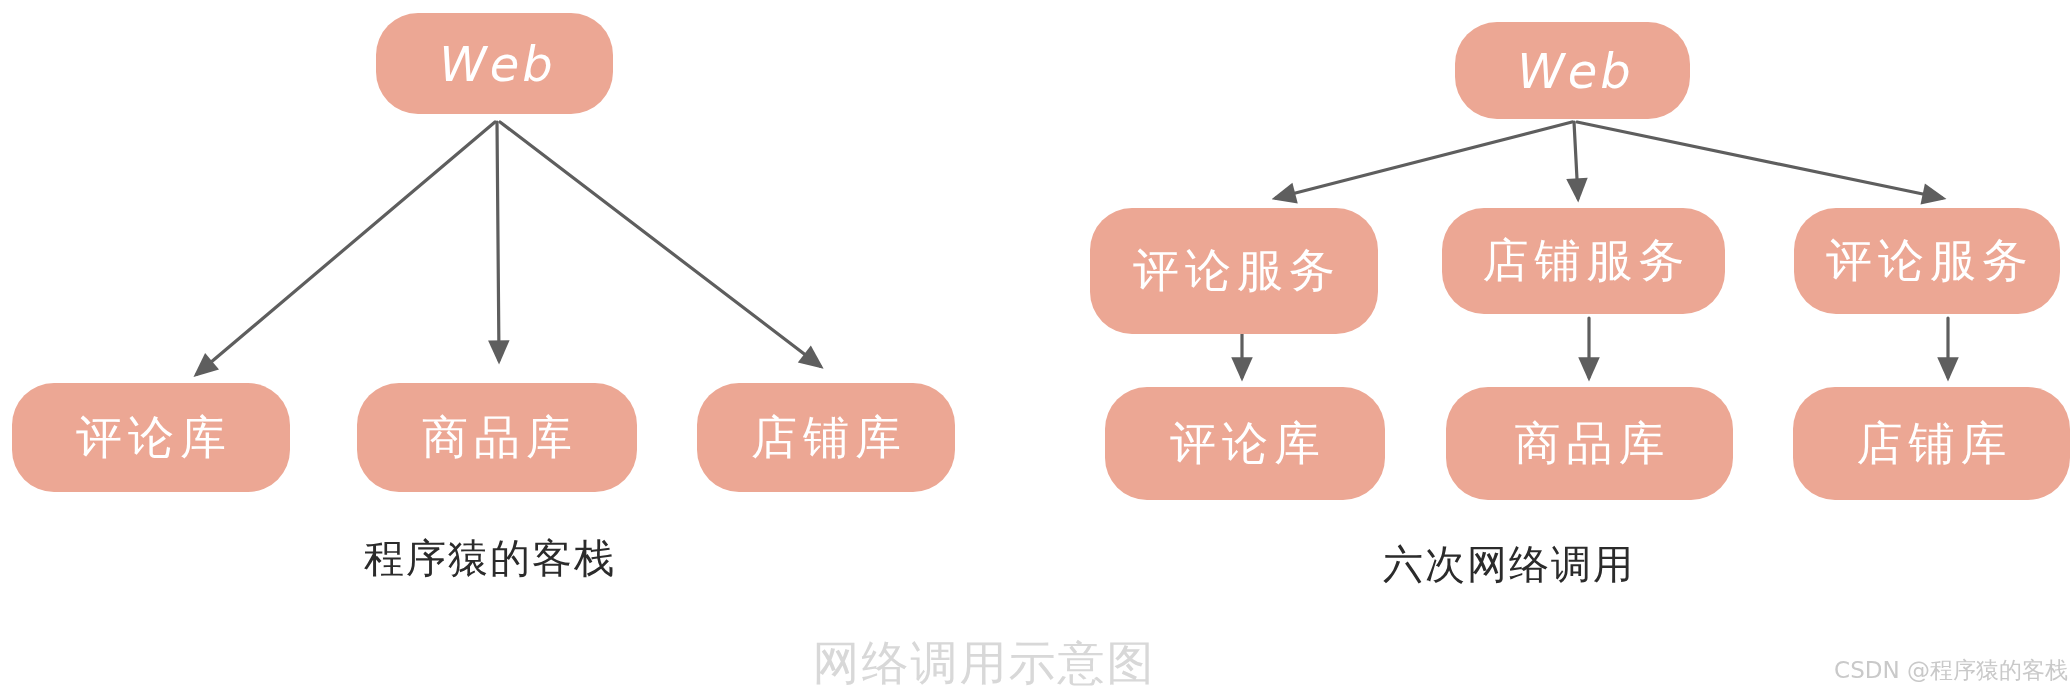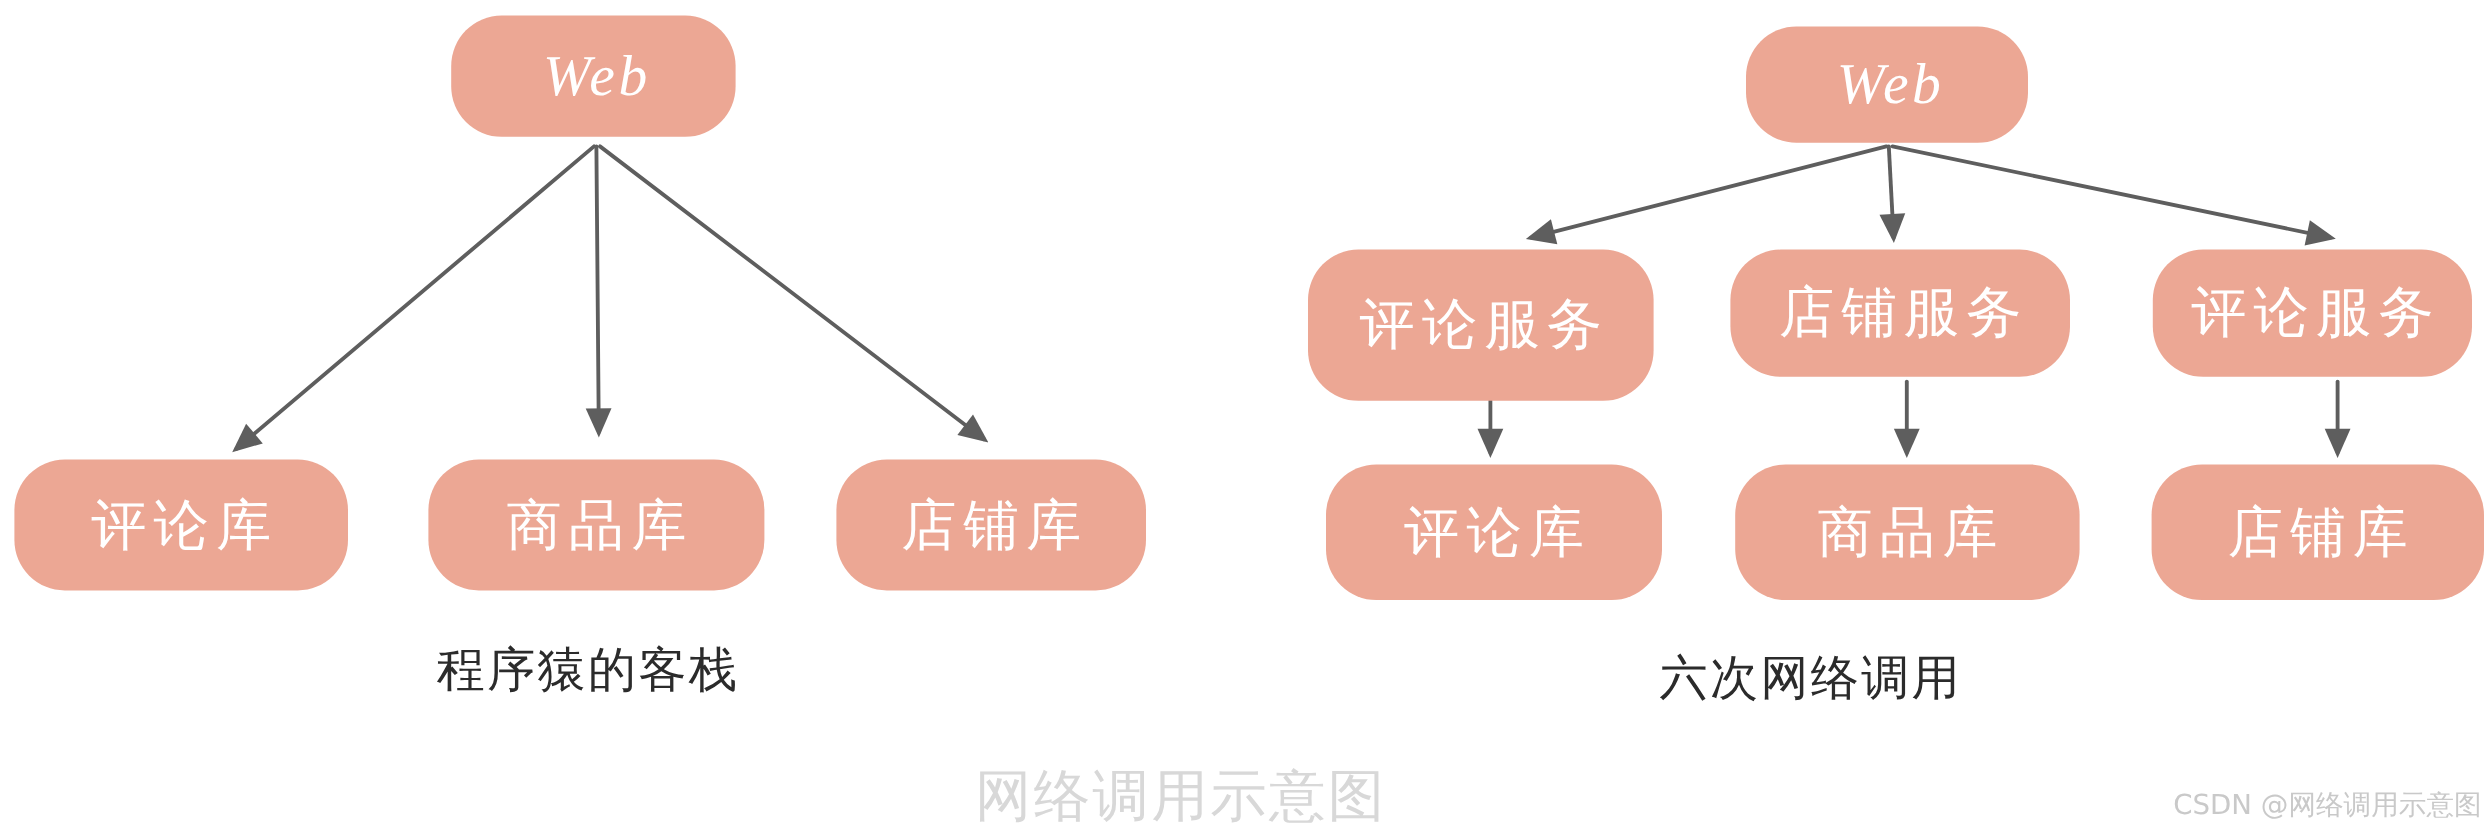--- a/index.html
+++ b/index.html
@@ -41,21 +41,20 @@
     color: var(--node-text, #ffffff);
     font-size: 46px;
     letter-spacing: 6px;
     white-space: nowrap;
     text-indent: 6px; 
   }
   .node.web {
     font-size: 48px;
     letter-spacing: 3px;
     font-style: italic;
-    font-family: Liberation Serif, serif;
   }
   .caption {
     position: absolute;
     width: 400px;
     text-align: center;
     color: var(--caption-text, #2b2b2b);
     font-size: 40px;
     font-weight: 500;
     letter-spacing: 2px;
     white-space: nowrap;
@@ -165,15 +164,15 @@
   <div class="node r-db1">
     <span>商品库</span>
   </div>
   <div class="node r-db2">
     <span>店铺库</span>
   </div>
 
   <div class="caption r-cap">六次网络调用</div>
 
   <div class="title title-pos">网络调用示意图</div>
-  <div class="watermark watermark-pos">CSDN @网络调用示意图</div>
+  <div class="watermark watermark-pos">CSDN @程序猿的客栈</div>
 
 </div>
 
 </body></html>

